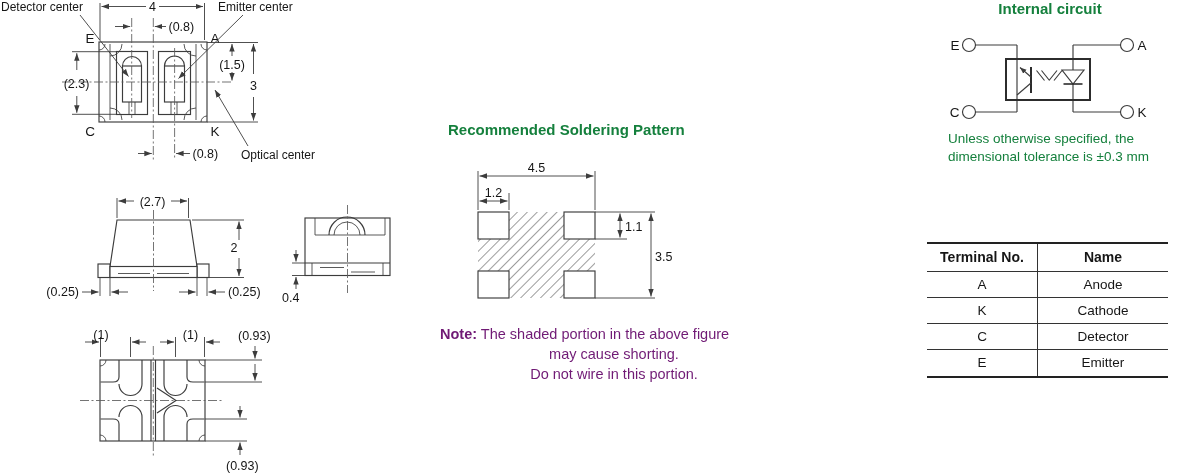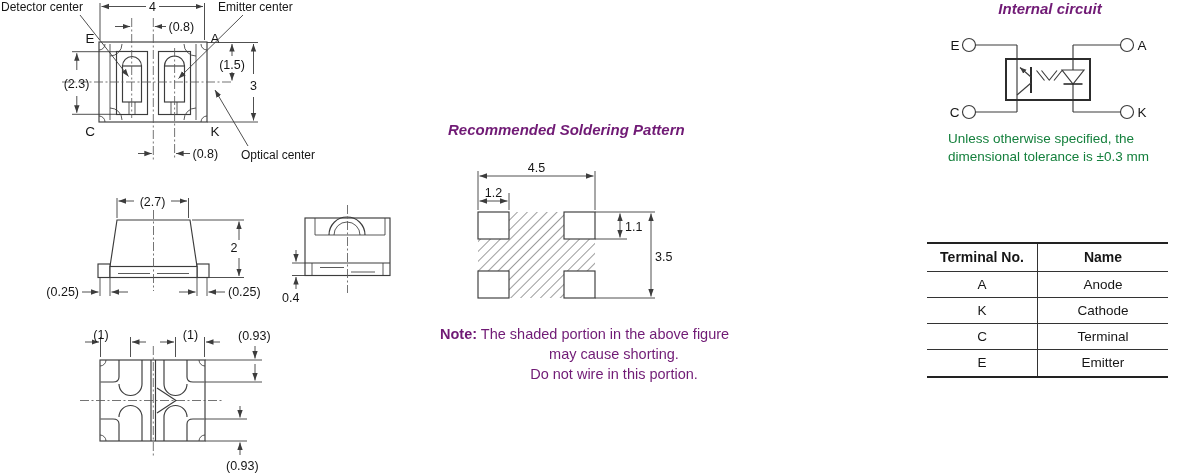--- a/index.html
+++ b/index.html
@@ -12,21 +12,21 @@
   svg { position:absolute; overflow:visible; }
   svg text { font-family:"Liberation Sans", sans-serif; fill:#161616; font-size:12.5px; }
   svg text.lbl  { font-size:12px; }
   svg text.term { font-size:13.5px; }
   .ln   { stroke:#3c3c3c; stroke-width:1.15; fill:none; }
   .lnf  { stroke:#3c3c3c; stroke-width:1.15; fill:#ffffff; }
   .thin { stroke:#3c3c3c; stroke-width:0.85; fill:none; }
   .cl   { stroke:#5b5b5b; stroke-width:0.85; fill:none; stroke-dasharray:9 2.5 2 2.5; }
   .dim  { stroke:#3c3c3c; stroke-width:0.9; fill:none; }
   .thick{ stroke:#2c2c2c; stroke-width:2; fill:none; }
-  .title { font-weight:bold; font-size:15px; color:#701a75;font-style:italic; }
+  .title { font-weight:bold; font-size:15px; color:#15803d; }
   .note { font-size:14.5px; line-height:20px; color:#701a75; }
   .note .indent { margin-left:58px;text-align:center; }
   .tol { font-size:13.5px; line-height:17.5px; color:#15803d; }
   
   .ttable {
     position:absolute; left:927px; top:242px; width:241px;
     border-top:2.5px solid #222; border-bottom:2.5px solid #222;
     font-size:13.5px;
   }
   .trow { display:grid; grid-template-columns:111px 130px; }
@@ -304,19 +304,19 @@
   <div class="trow r">
     <div>A</div>
     <div>Anode</div>
   </div>
   <div class="trow r">
     <div>K</div>
     <div>Cathode</div>
   </div>
   <div class="trow r">
     <div>C</div>
-    <div>Terminal</div>
+    <div>Detector</div>
   </div>
   <div class="trow r last">
     <div>E</div>
     <div>Emitter</div>
   </div>
 </div>
 
 </body></html>

